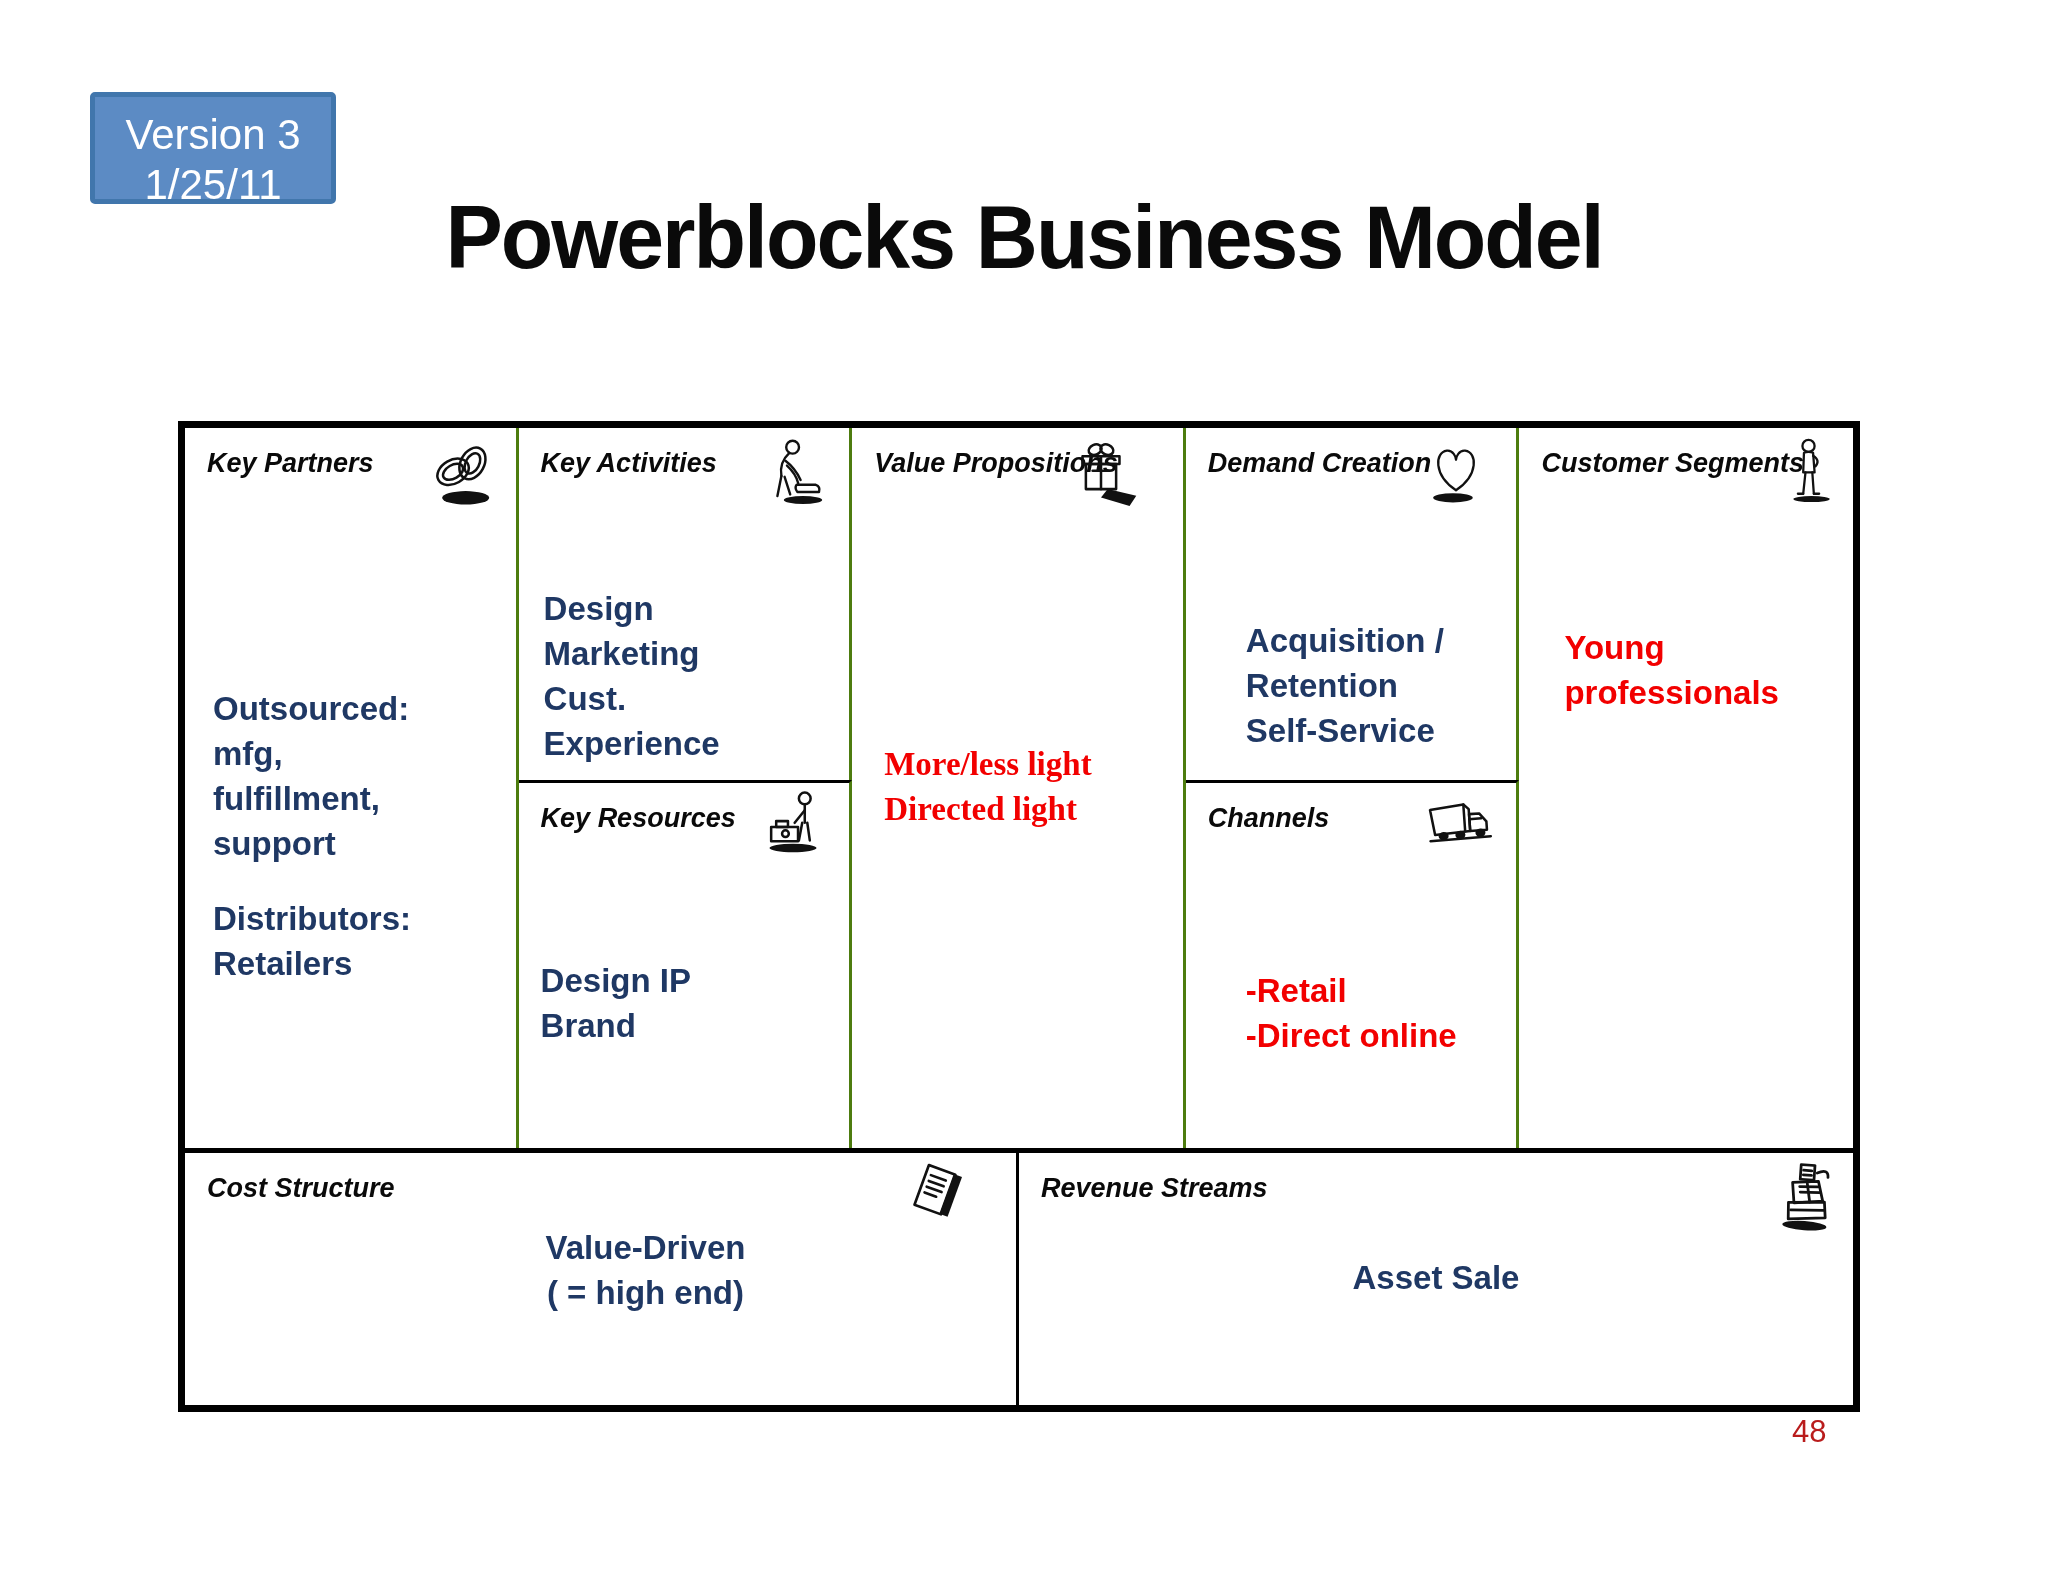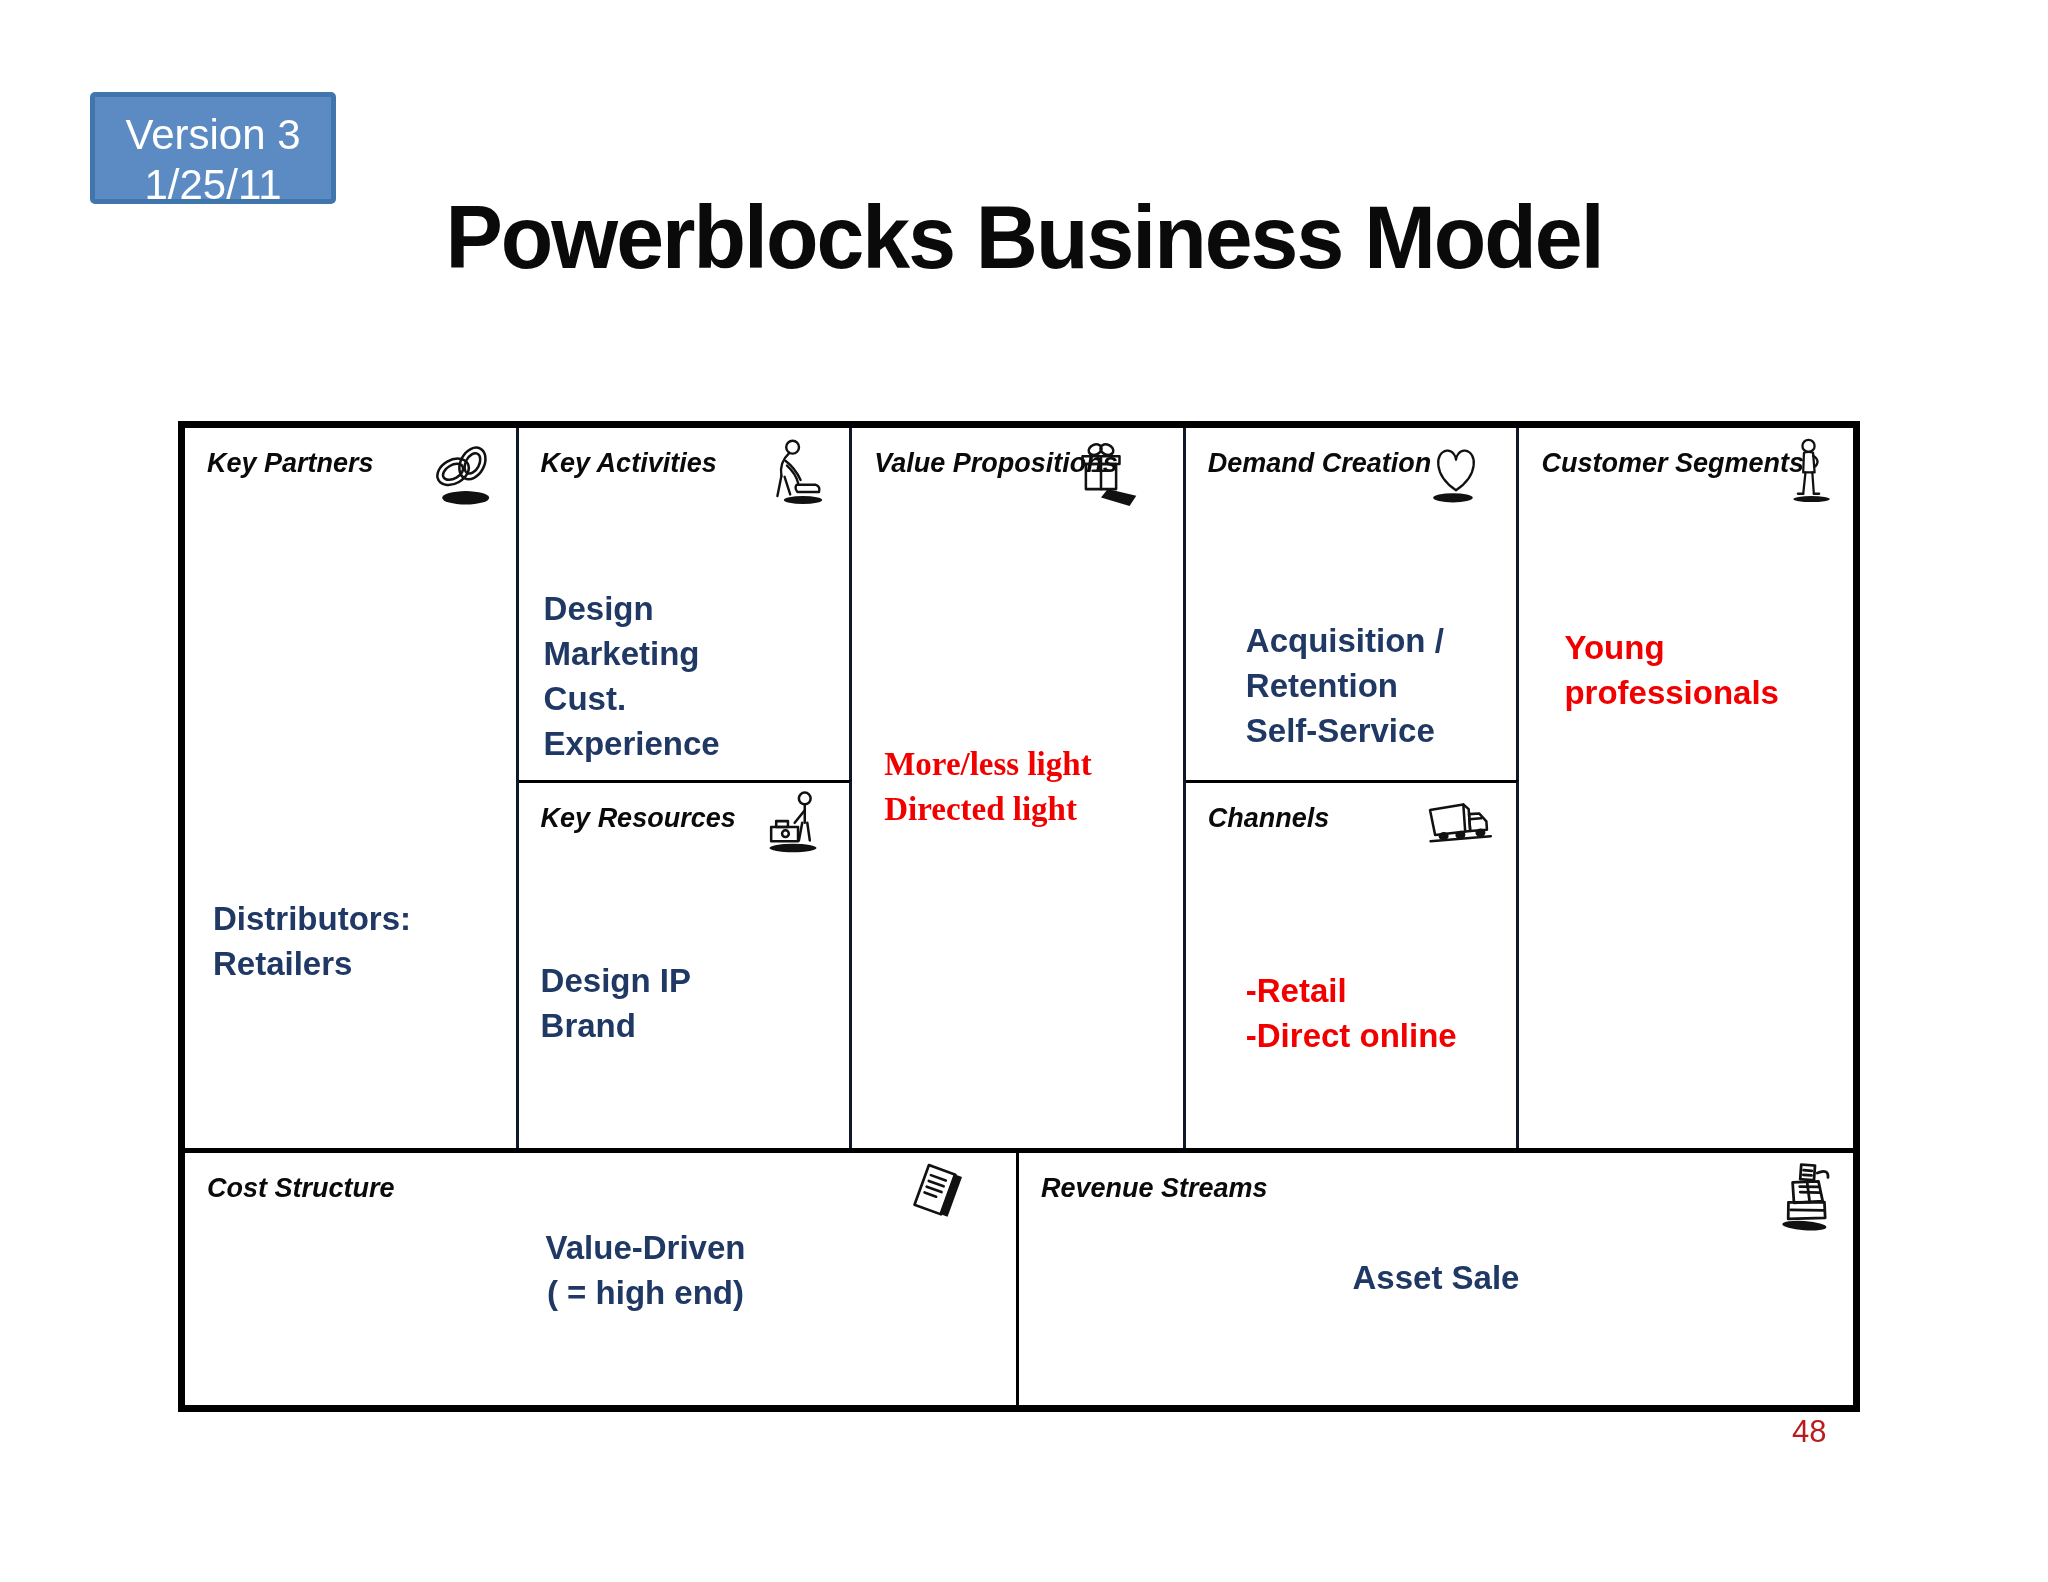--- a/index.html
+++ b/index.html
@@ -22,21 +22,21 @@
 
   
   .canvas {
     position:absolute; left:178px; top:421px; width:1682px; height:991px;
     border:7px solid #000; background:#fff;
     display:grid;
     grid-template-columns:repeat(5, 1fr);
     grid-template-rows:352px 368px 1fr;
   }
   .cell { position:relative; background:#fff; }
-  .b-right  { border-right:3px solid #0f172a; }
+  .b-right  { border-right:3px solid #4d7c0f; }
   .b-top    { border-top:3px solid #000; }
   .span-rows{ grid-row:1 / 3; }
   .bottom-row {
     grid-column:1 / 6; grid-row:3; border-top:5px solid #000;
     display:flex;
     justify-content:center;
   }
   .bottom-cell { position:relative; flex:1 1 50%; }
   .bottom-cell:first-child { border-right:3px solid #000; }
 
@@ -84,20 +84,26 @@
     <div class="cell-label">Key Partners</div>
     <span class="cell-icon" style="right:10px; top:6px;">
       <svg width="84" height="84" viewBox="0 0 100 100">
         <ellipse class="ln" cx="37" cy="45" rx="20" ry="14" transform="rotate(-30 37 45)"></ellipse>
         <ellipse class="ln" cx="37" cy="45" rx="13" ry="8" transform="rotate(-30 37 45)"></ellipse>
         <ellipse class="ln" cx="60" cy="35" rx="20" ry="14" transform="rotate(-62 60 35)"></ellipse>
         <ellipse class="ln" cx="60" cy="35" rx="13" ry="8" transform="rotate(-62 60 35)"></ellipse>
         <ellipse class="fl" cx="52" cy="76" rx="28" ry="8"></ellipse>
       </svg>
     </span>
+    <div class="content navy kp-c1">
+      <div>Outsourced:</div>
+      <div>mfg,</div>
+      <div>fulfillment,</div>
+      <div>support</div>
+    </div>
     <div class="content navy kp-c2">
       <div>Distributors:</div>
       <div>Retailers</div>
     </div>
   </div>
 
   <div class="cell b-right">
     <div class="cell-label">Key Activities</div>
     <span class="cell-icon" style="right:14px; top:8px;">
       <svg width="80" height="80" viewBox="0 0 100 100">

